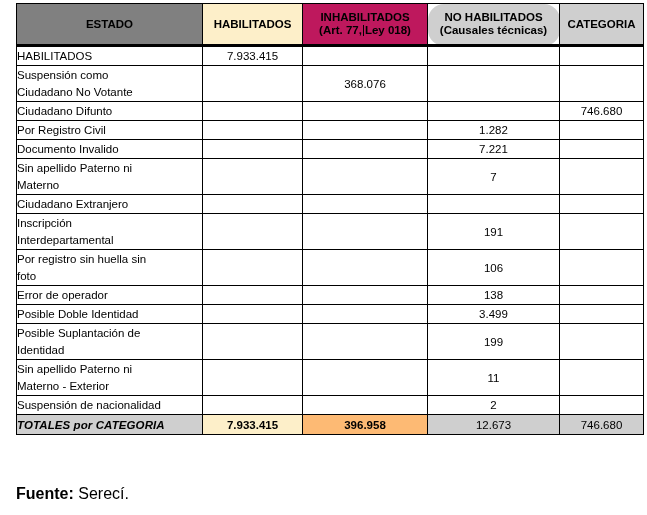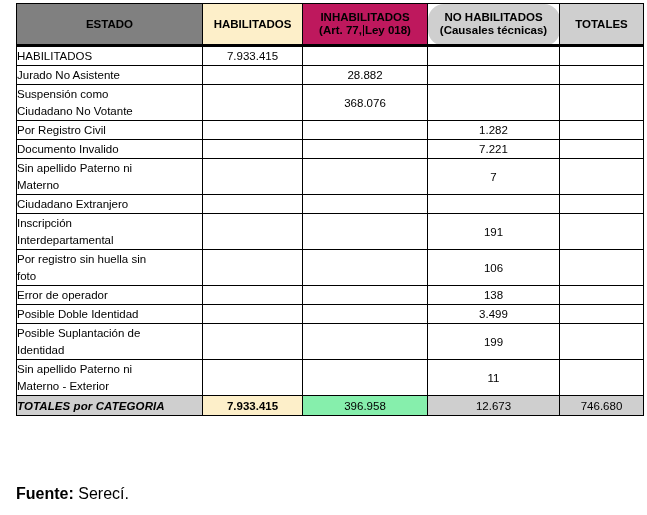--- a/index.html
+++ b/index.html
@@ -103,21 +103,21 @@
     border-top: 1px solid #000;
   }
   tr.totals td.t-label {
     background: #CFCFCF;
     font-style: italic;
     font-weight: bold;
     text-align: left;
     letter-spacing: .1px;
   }
   tr.totals td.t-hab   { background: #FDEFC9; font-weight: bold; }
-  tr.totals td.t-inhab { background: #86efac; font-weight: normal; text-align: center; }
+  tr.totals td.t-inhab { background: #fdba74; font-weight: bold; text-align: center; }
   tr.totals td.t-nohab { background: #CFCFCF; font-weight: normal; }
   tr.totals td.t-dep   { background: #CFCFCF; font-weight: normal; }
 
   
   .source-note {
     position: absolute;
     left: 4px;
     top: 487px;
     font-size: 16px;
     line-height: 14px;
@@ -154,48 +154,48 @@
         </th>
         <th class="h-inhab">
           <span class="hdr-l1">INHABILITADOS</span>
           <span class="hdr-l2"><span>(Art. 77,</span><span class="caret"></span><span>Ley 018)</span></span>
         </th>
         <th class="h-nohab">
           <span class="hdr-l1">NO HABILITADOS</span>
           <span class="hdr-l2">(Causales técnicas)</span>
         </th>
         <th class="h-dep">
-          <span class="hdr-l1">TOTALES</span>
+          <span class="hdr-l1">CATEGORIA</span>
         </th>
       </tr>
     </thead>
 
     <tbody id="tbody">
         <tr class="data-row">
           <td class="label"><span>HABILITADOS</span></td>
           <td class="num">7.933.415</td>
           <td class="num"></td>
           <td class="num"></td>
           <td class="num"></td>
         </tr>
-        <tr class="data-row">
-          <td class="label"><span>Jurado No Asistente</span></td>
-          <td class="num"></td>
-          <td class="num">28.882</td>
-          <td class="num"></td>
-          <td class="num"></td>
-        </tr>
         <tr class="data-row tall">
           <td class="label"><span>Suspensión como</span><br><span>Ciudadano No Votante</span></td>
           <td class="num"></td>
           <td class="num">368.076</td>
           <td class="num"></td>
           <td class="num"></td>
         </tr>
         <tr class="data-row">
+          <td class="label"><span>Ciudadano Difunto</span></td>
+          <td class="num"></td>
+          <td class="num"></td>
+          <td class="num"></td>
+          <td class="num">746.680</td>
+        </tr>
+        <tr class="data-row">
           <td class="label"><span>Por Registro Civil</span></td>
           <td class="num"></td>
           <td class="num"></td>
           <td class="num">1.282</td>
           <td class="num"></td>
         </tr>
         <tr class="data-row">
           <td class="label"><span>Documento Invalido</span></td>
           <td class="num"></td>
           <td class="num"></td>
@@ -249,20 +249,27 @@
           <td class="num"></td>
           <td class="num"></td>
           <td class="num">199</td>
           <td class="num"></td>
         </tr>
         <tr class="data-row tall">
           <td class="label"><span>Sin apellido Paterno ni</span><br><span>Materno - Exterior</span></td>
           <td class="num"></td>
           <td class="num"></td>
           <td class="num">11</td>
+          <td class="num"></td>
+        </tr>
+        <tr class="data-row">
+          <td class="label"><span>Suspensión de nacionalidad</span></td>
+          <td class="num"></td>
+          <td class="num"></td>
+          <td class="num">2</td>
           <td class="num"></td>
         </tr>
         <tr class="totals">
           <td class="t-label">TOTALES por CATEGORIA</td>
           <td class="t-hab">7.933.415</td>
           <td class="t-inhab">396.958</td>
           <td class="t-nohab">12.673</td>
           <td class="t-dep">746.680</td>
         </tr>
       </tbody>

